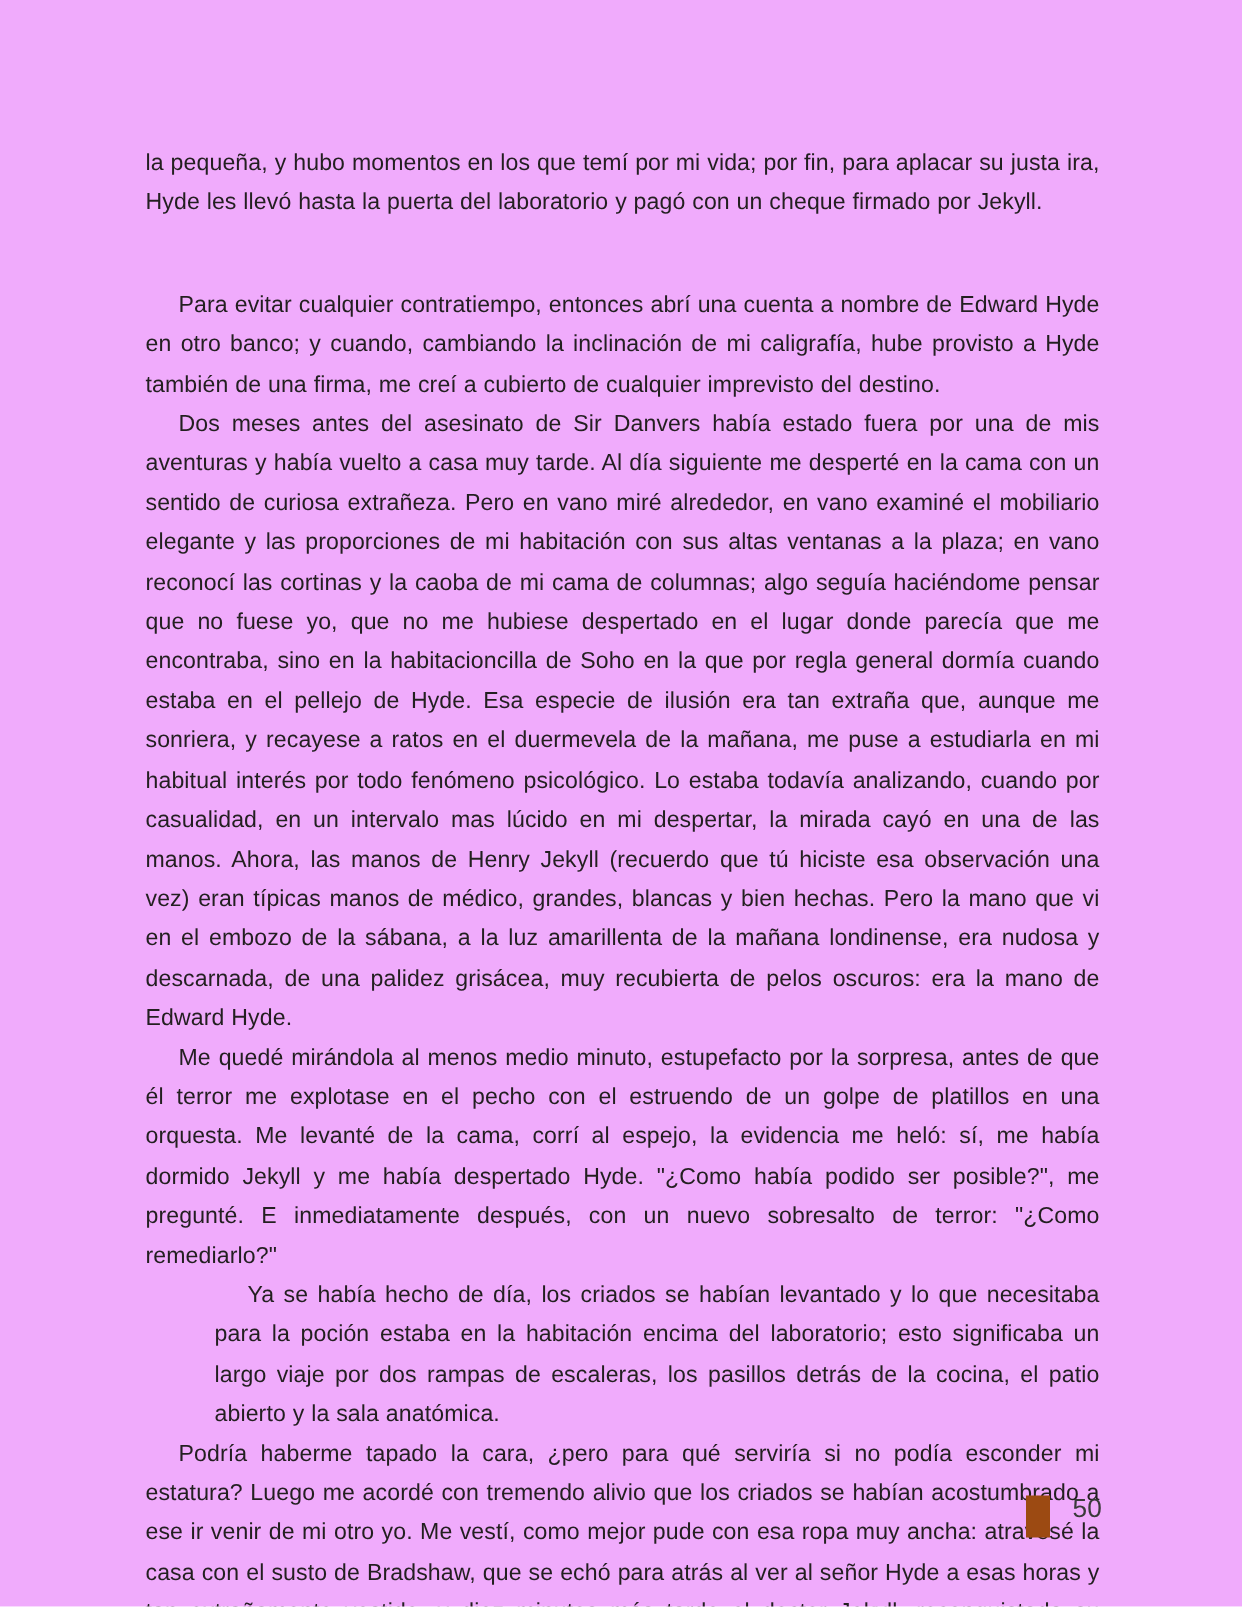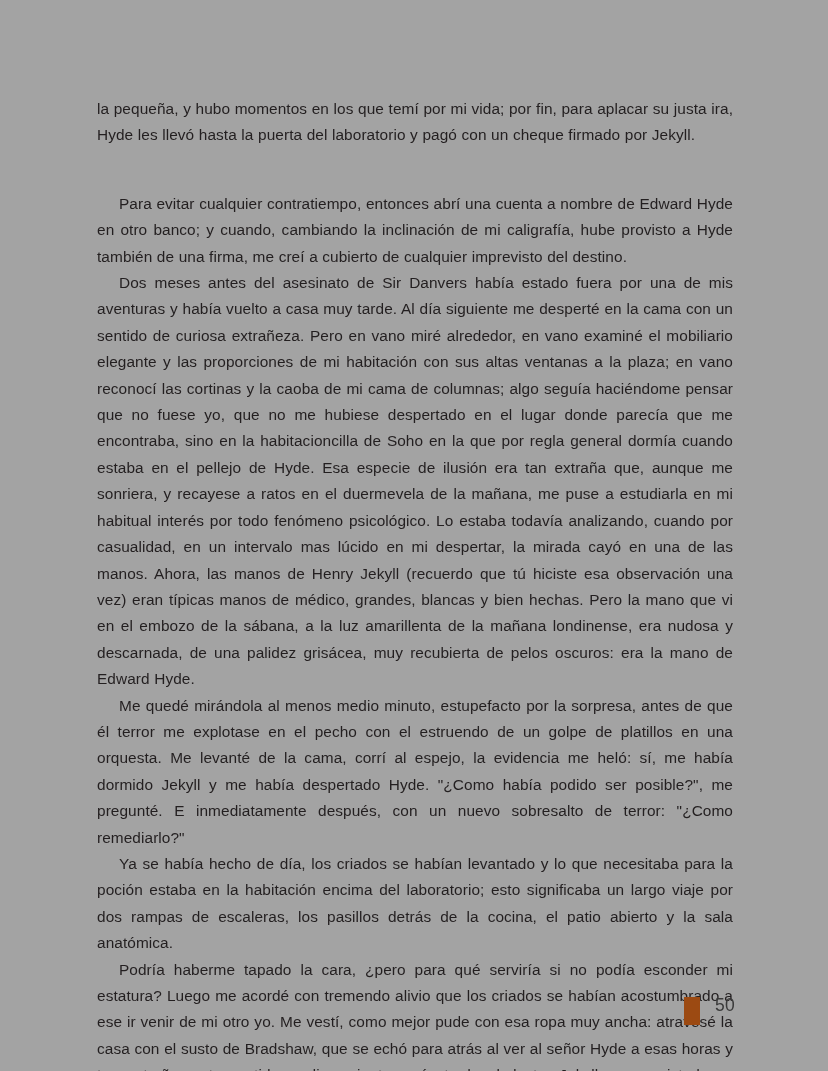--- a/index.html
+++ b/index.html
@@ -74,28 +74,28 @@
     font-size: 17.5px;
     line-height: 1;
     color: #3a3a3a;
     font-family: "Liberation Sans", "DejaVu Sans", sans-serif;
     letter-spacing: 0.01em;
   }
 </style>
 </head>
 <body>
 
-<div id="page" style="background: #a3a3a3;">
+<div id="page" style="background: #f0abfc;">
 
   <div id="text-block">
       <p class="para no-indent" style="color: rgb(35, 31, 32);">la pequeña, y hubo momentos en los que temí por mi vida; por fin, para aplacar su justa ira, Hyde les llevó hasta la puerta del laboratorio y pagó con un cheque firmado por Jekyll.</p>
       <p class="para" style="color: rgb(35, 31, 32); margin-top: 42px;">Para evitar cualquier contratiempo, entonces abrí una cuenta a nombre de Edward Hyde en otro banco; y cuando, cambiando la inclinación de mi caligrafía, hube provisto a Hyde también de una firma, me creí a cubierto de cualquier imprevisto del destino.</p>
       <p class="para" style="color: rgb(35, 31, 32);">Dos meses antes del asesinato de Sir Danvers había estado fuera por una de mis aventuras y había vuelto a casa muy tarde. Al día siguiente me desperté en la cama con un sentido de curiosa extrañeza. Pero en vano miré alrededor, en vano examiné el mobiliario elegante y las proporciones de mi habitación con sus altas ventanas a la plaza; en vano reconocí las cortinas y la caoba de mi cama de columnas; algo seguía haciéndome pensar que no fuese yo, que no me hubiese despertado en el lugar donde parecía que me encontraba, sino en la habitacioncilla de Soho en la que por regla general dormía cuando estaba en el pellejo de Hyde. Esa especie de ilusión era tan extraña que, aunque me sonriera, y recayese a ratos en el duermevela de la mañana, me puse a estudiarla en mi habitual interés por todo fenómeno psicológico. Lo estaba todavía analizando, cuando por casualidad, en un intervalo mas lúcido en mi despertar, la mirada cayó en una de las manos. Ahora, las manos de Henry Jekyll (recuerdo que tú hiciste esa observación una vez) eran típicas manos de médico, grandes, blancas y bien hechas. Pero la mano que vi en el embozo de la sábana, a la luz amarillenta de la mañana londinense, era nudosa y descarnada, de una palidez grisácea, muy recubierta de pelos oscuros: era la mano de Edward Hyde.</p>
       <p class="para" style="color: rgb(35, 31, 32);">Me quedé mirándola al menos medio minuto, estupefacto por la sorpresa, antes de que él terror me explotase en el pecho con el estruendo de un golpe de platillos en una orquesta. Me levanté de la cama, corrí al espejo, la evidencia me heló: sí, me había dormido Jekyll y me había despertado Hyde. "¿Como había podido ser posible?", me pregunté. E inmediatamente después, con un nuevo sobresalto de terror: "¿Como remediarlo?"</p>
-      <p class="para" style="color: rgb(35, 31, 32);">Ya se había hecho de día, los criados se habían levantado y lo que necesitaba para la poción estaba en la habitación encima del laboratorio; esto significaba un largo viaje por dos rampas de escaleras, los pasillos detrás de la cocina, el patio abierto y la sala anatómica.</p>
+      <p class="para" style="color: rgb(35, 31, 32); margin-left: 46px;">Ya se había hecho de día, los criados se habían levantado y lo que necesitaba para la poción estaba en la habitación encima del laboratorio; esto significaba un largo viaje por dos rampas de escaleras, los pasillos detrás de la cocina, el patio abierto y la sala anatómica.</p>
       <p class="para" style="color: rgb(35, 31, 32);">Podría haberme tapado la cara, ¿pero para qué serviría si no podía esconder mi estatura? Luego me acordé con tremendo alivio que los criados se habían acostumbrado a ese ir venir de mi otro yo. Me vestí, como mejor pude con esa ropa muy ancha: atravesé la casa con el susto de Bradshaw, que se echó para atrás al ver al señor Hyde a esas horas y tan extrañamente vestido, y diez minutos más tarde el doctor Jekyll, reconquistada su propia apariencia, se sentaba con la frente fruncida fingiendo desayunar.</p>
     </div>
 
   <div id="footer">
     <span id="footer-marker" style="background: rgb(156, 74, 18);"></span>
     <span id="page-number">50</span>
   </div>
 
 </div>
 

